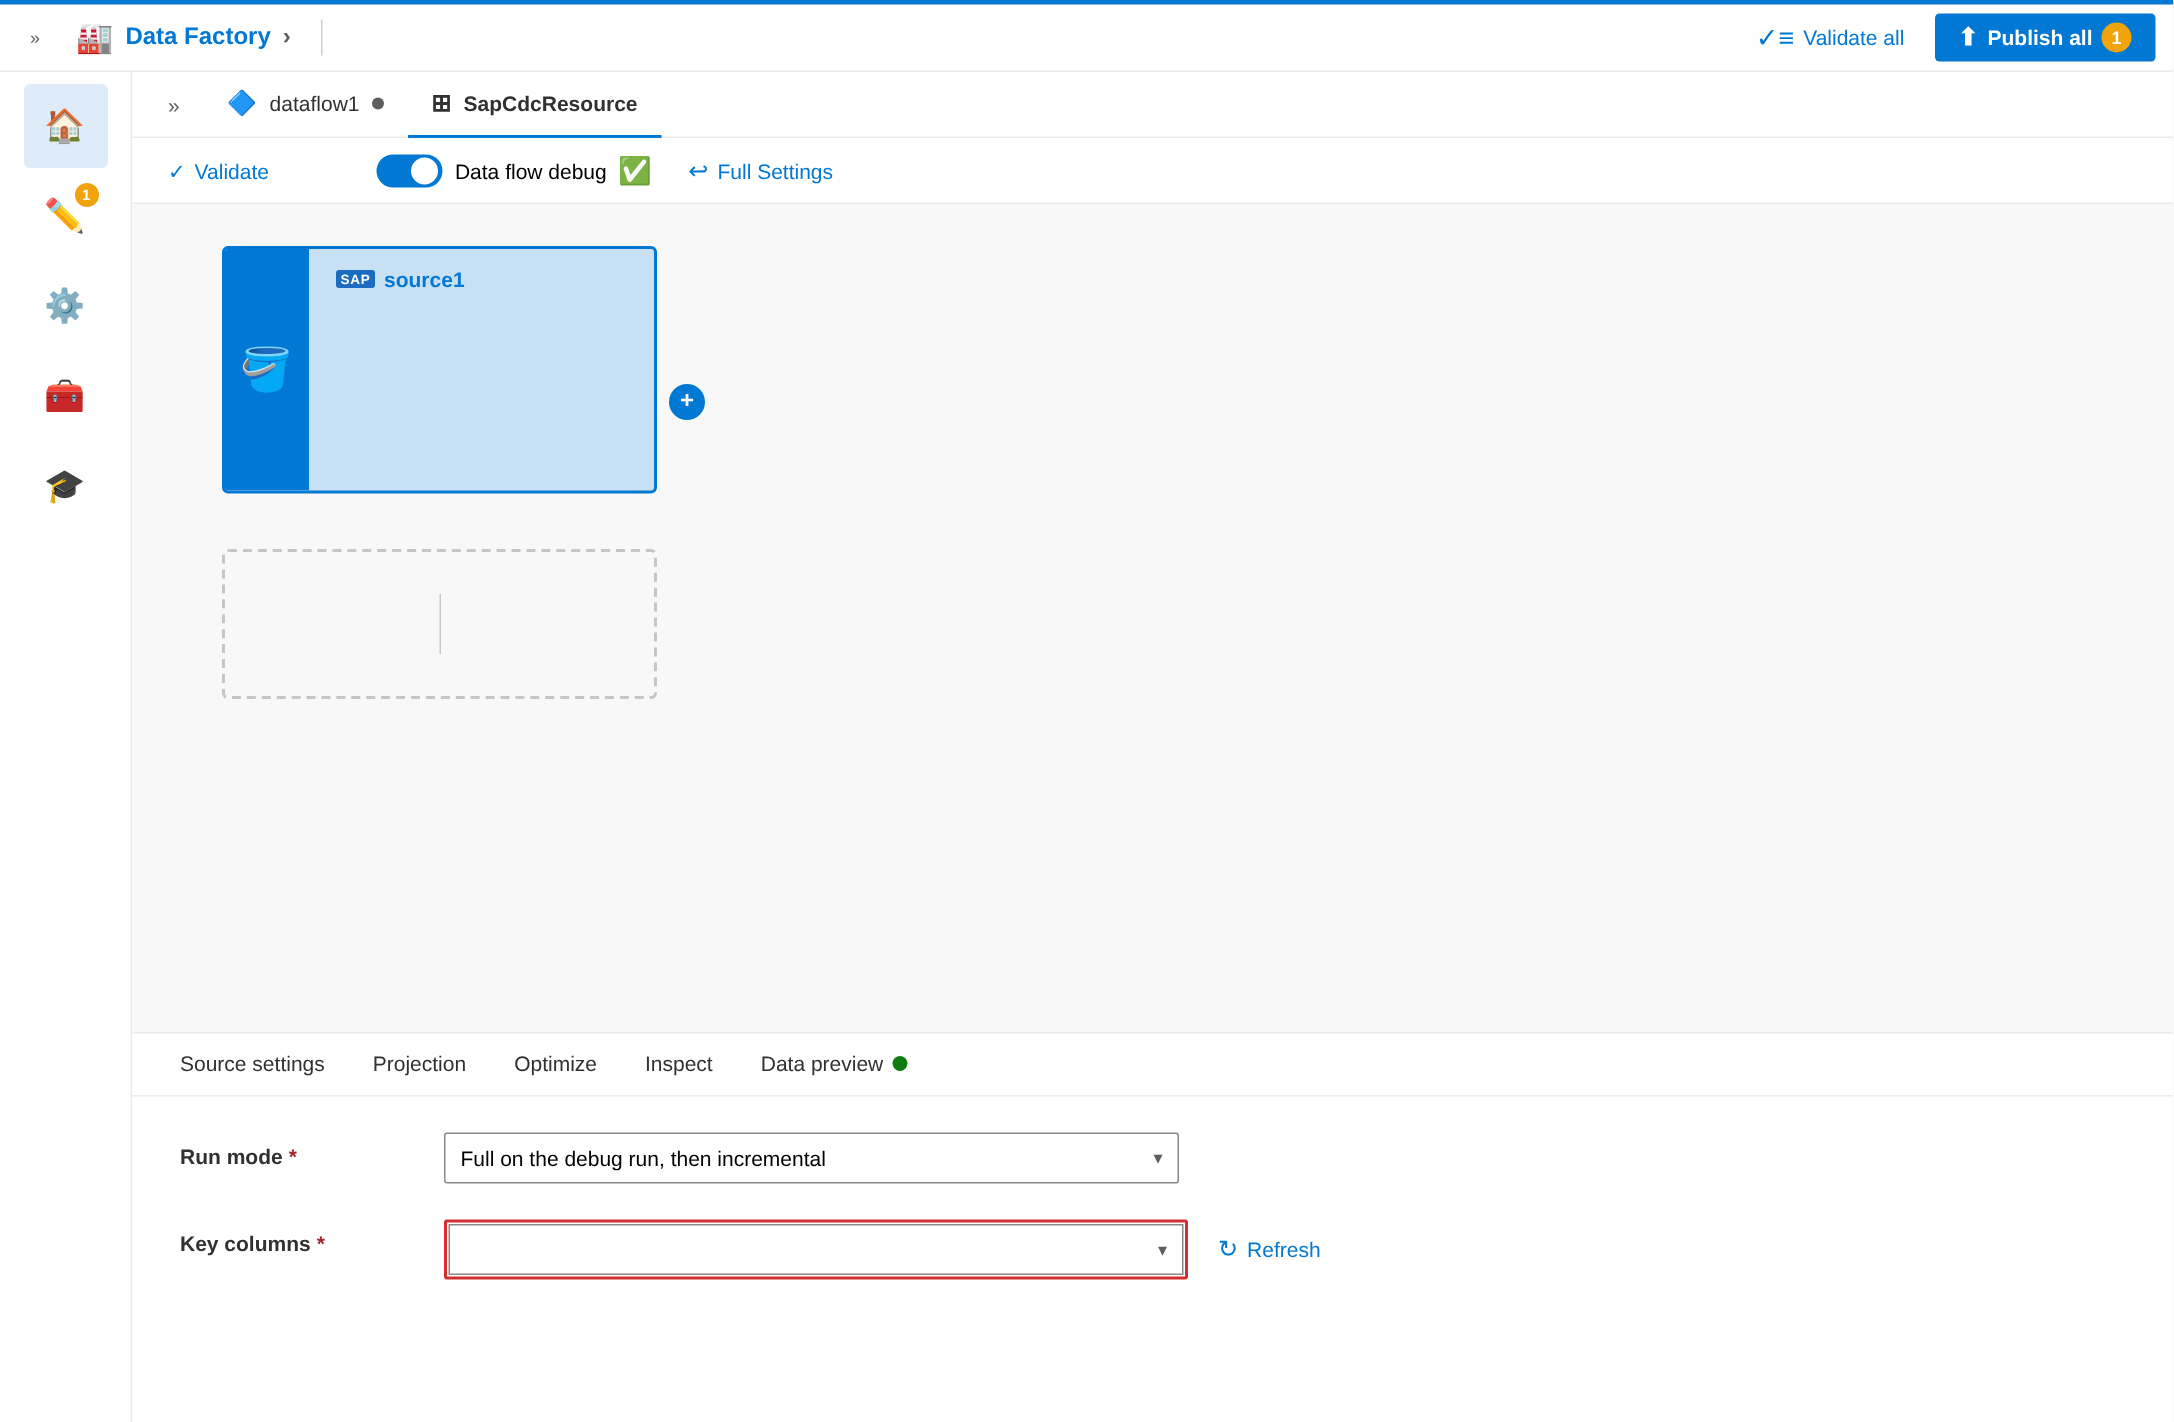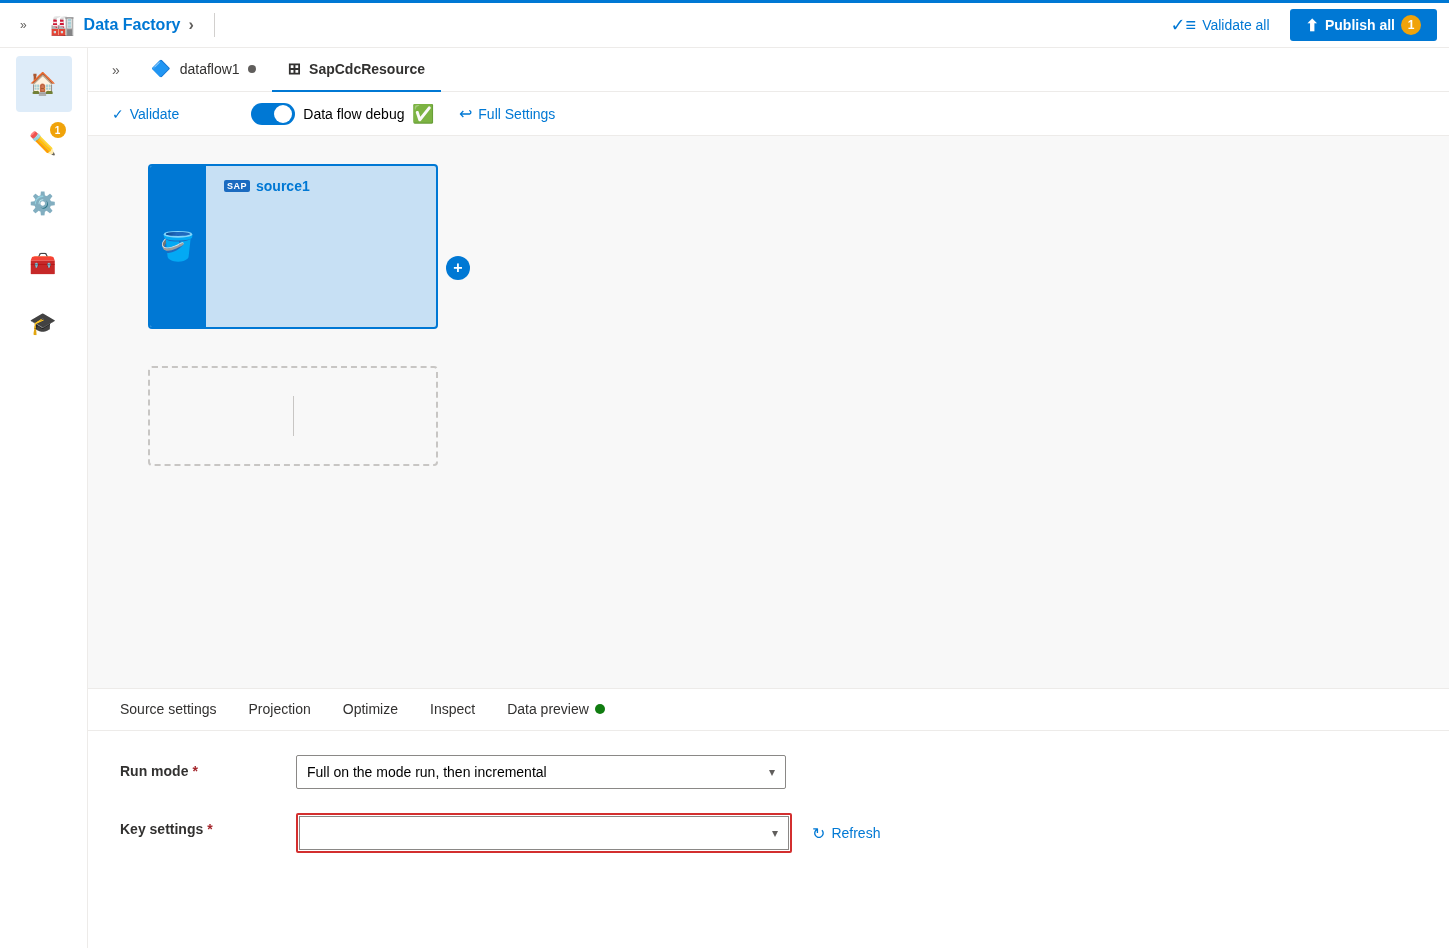--- a/index.html
+++ b/index.html
@@ -588,28 +588,28 @@
       </div>
 
       <div class="form-area">
 
         <div class="form-row">
           <div class="form-label">
             <span>Run mode</span>
             <span class="required-star">*</span>
           </div>
           <div class="form-select">
-            <span>Full on the mode run, then incremental</span>
+            <span>Full on the debug run, then incremental</span>
             <span class="chevron-icon">▾</span>
           </div>
         </div>
 
         <div class="form-row">
           <div class="form-label">
-            <span>Key settings</span>
+            <span>Key columns</span>
             <span class="required-star">*</span>
           </div>
           <div class="key-columns-wrapper">
             <div class="key-columns-box">
               <div class="form-select-inner" style="width:490px;">
                 <span></span>
                 <span class="chevron-icon">▾</span>
               </div>
             </div>
             <button class="refresh-btn">

